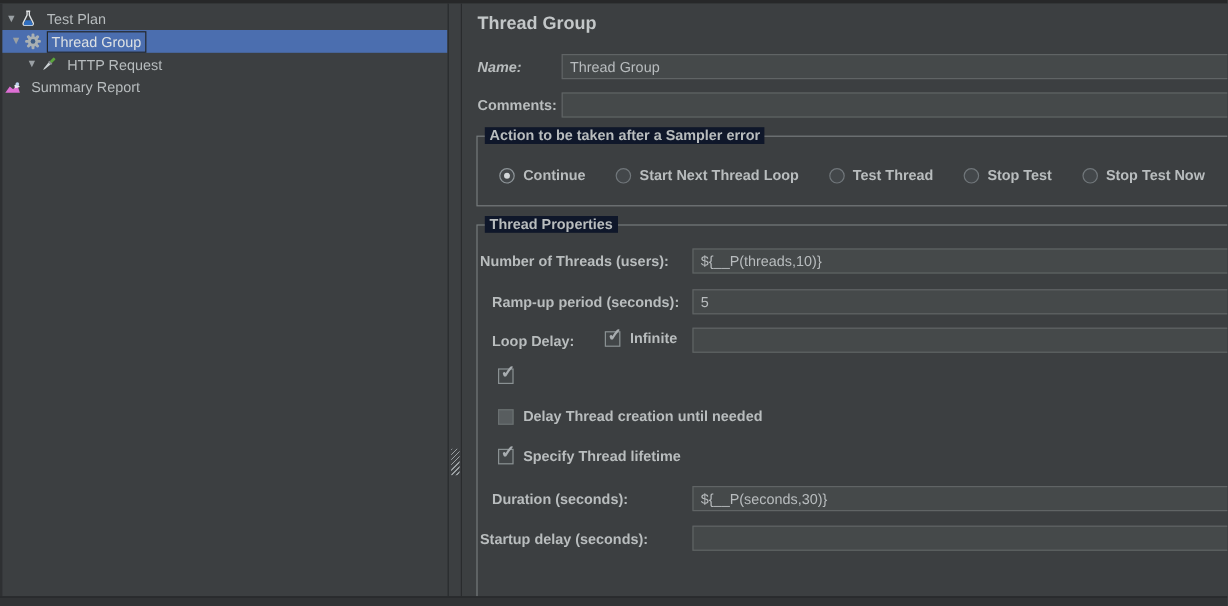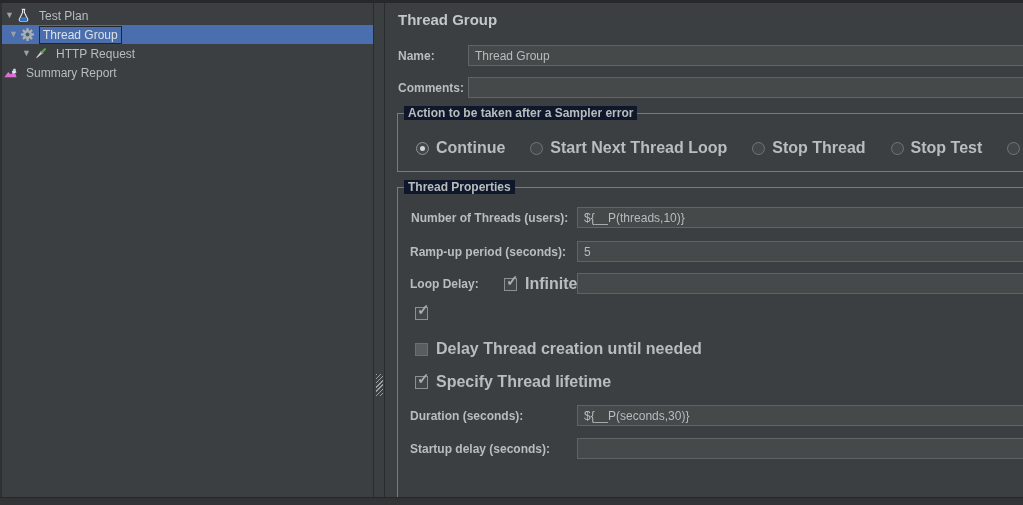--- a/index.html
+++ b/index.html
@@ -37,21 +37,21 @@
   .groupbox { position:absolute; border:1px solid #767b7c; }
   .groupbox-legend { position:absolute; top:-8px; left:6px; background:#0f172a; padding:0 4px;
     font-size:12px; font-weight:bold; color:#b9bdbe; white-space:nowrap; }
 
   
   .radio-row { position:absolute; left:30px; top:133px; display:flex; gap:25px; align-items:center; }
   .radio-opt { display:flex; align-items:center; gap:7px; cursor:default; }
   .radio-circ { width:13px; height:13px; border-radius:50%; background:#43474a; border:1px solid #70767a; position:relative; flex:0 0 auto; }
   .radio-circ.selected { border-color:#8d9498; }
   .radio-circ.selected::after { content:""; position:absolute; left:3px; top:3px; width:5px; height:5px; border-radius:50%; background:#d3d7d9; }
-  .radio-opt span.lbl, .cb-row span.lbl { font-size:16px; font-weight:bold; color:#b9bdbe; white-space:nowrap; }
+  .radio-opt span.lbl, .cb-row span.lbl { font-size:12px; font-weight:bold; color:#b9bdbe; white-space:nowrap; }
 
   
   .cb-row { position:absolute; display:flex; align-items:center; gap:8px; }
   .cb-box { width:13px; height:13px; background:#585d5f; border:1px solid #6a7071; position:relative; flex:0 0 auto; }
   .cb-box.checked { background:#424648; border-color:#8a9193; }
   .cb-box.checked::after { content:"\2713"; position:absolute; left:1px; top:-7px; font-size:15px; font-weight:bold; color:#a8adb0; }
 </style>
 </head>
 <body>
 
@@ -114,57 +114,57 @@
 </div>
 
 <div class="splitter">
   <div class="splitter-grip"></div>
 </div>
 
 <div class="main-panel">
 
   <div class="panel-title">Thread Group</div>
 
-  <div class="fld-label" style="left:13px; top:46px;">Name:</div>
+  <div class="fld-label" style="left:13px; top:46px;font-style:italic;">Name:</div>
   <input class="text-input" style="left: 83px; top: 42px; width: 585px;" type="text" value="Thread Group">
 
   <div class="fld-label" style="left:13px; top:78px;">Comments:</div>
   <input class="text-input" style="left: 83px; top: 74px; width: 585px;" type="text" value="">
 
   <div class="groupbox" style="left:12px; top:110px; width:650px; height:59px;">
     <span class="groupbox-legend">Action to be taken after a Sampler error</span>
     <div class="radio-row" style="left:18px; top:25px;">
       <div class="radio-opt">
         <span class="radio-circ selected"></span>
         <span class="lbl">Continue</span>
       </div>
       <div class="radio-opt">
         <span class="radio-circ"></span>
         <span class="lbl">Start Next Thread Loop</span>
       </div>
       <div class="radio-opt">
         <span class="radio-circ"></span>
-        <span class="lbl">Stop Thread</span>
+        <span class="lbl">Test Thread</span>
       </div>
       <div class="radio-opt">
         <span class="radio-circ"></span>
         <span class="lbl">Stop Test</span>
       </div>
       <div class="radio-opt">
         <span class="radio-circ"></span>
         <span class="lbl">Stop Test Now</span>
       </div>
     </div>
   </div>
 
   <div class="groupbox" style="left:12px; top:184px; width:650px; height:330px;">
     <span class="groupbox-legend">Thread Properties</span>
   </div>
 
-  <div class="fld-label" style="left:26px; top:208px;">Number of Threads (users):</div>
+  <div class="fld-label" style="left:15px; top:208px;">Number of Threads (users):</div>
   <input class="text-input" style="left: 192px; top: 204px; width: 460px;" type="text" value="${__P(threads,10)}">
 
   <div class="fld-label" style="left:25px; top:242px;">Ramp-up period (seconds):</div>
   <input class="text-input" style="left: 192px; top: 238px; width: 460px;" type="text" value="5">
 
   <div class="fld-label" style="left:25px; top:274px;">Loop Delay:</div>
   <div class="cb-row" style="left:119px; top:272px;">
     <span class="cb-box checked"></span>
     <span class="lbl">Infinite</span>
   </div>
@@ -180,18 +180,18 @@
   </div>
 
   <div class="cb-row" style="left:30px; top:337px;">
     <span class="cb-box"></span>
     <span class="lbl">Delay Thread creation until needed</span>
   </div>
 
   <div class="fld-label" style="left:25px; top:406px;">Duration (seconds):</div>
   <input class="text-input" style="left: 192px; top: 402px; width: 460px;" type="text" value="${__P(seconds,30)}">
 
-  <div class="fld-label" style="left:25px; top:439px;">Startup delay (seconds):</div>
+  <div class="fld-label" style="left:15px; top:439px;">Startup delay (seconds):</div>
   <input class="text-input" style="left: 192px; top: 435px; width: 460px;" type="text" value="">
 
 </div>
 
 <div class="edge-bottom"></div>
 
 </body></html>

